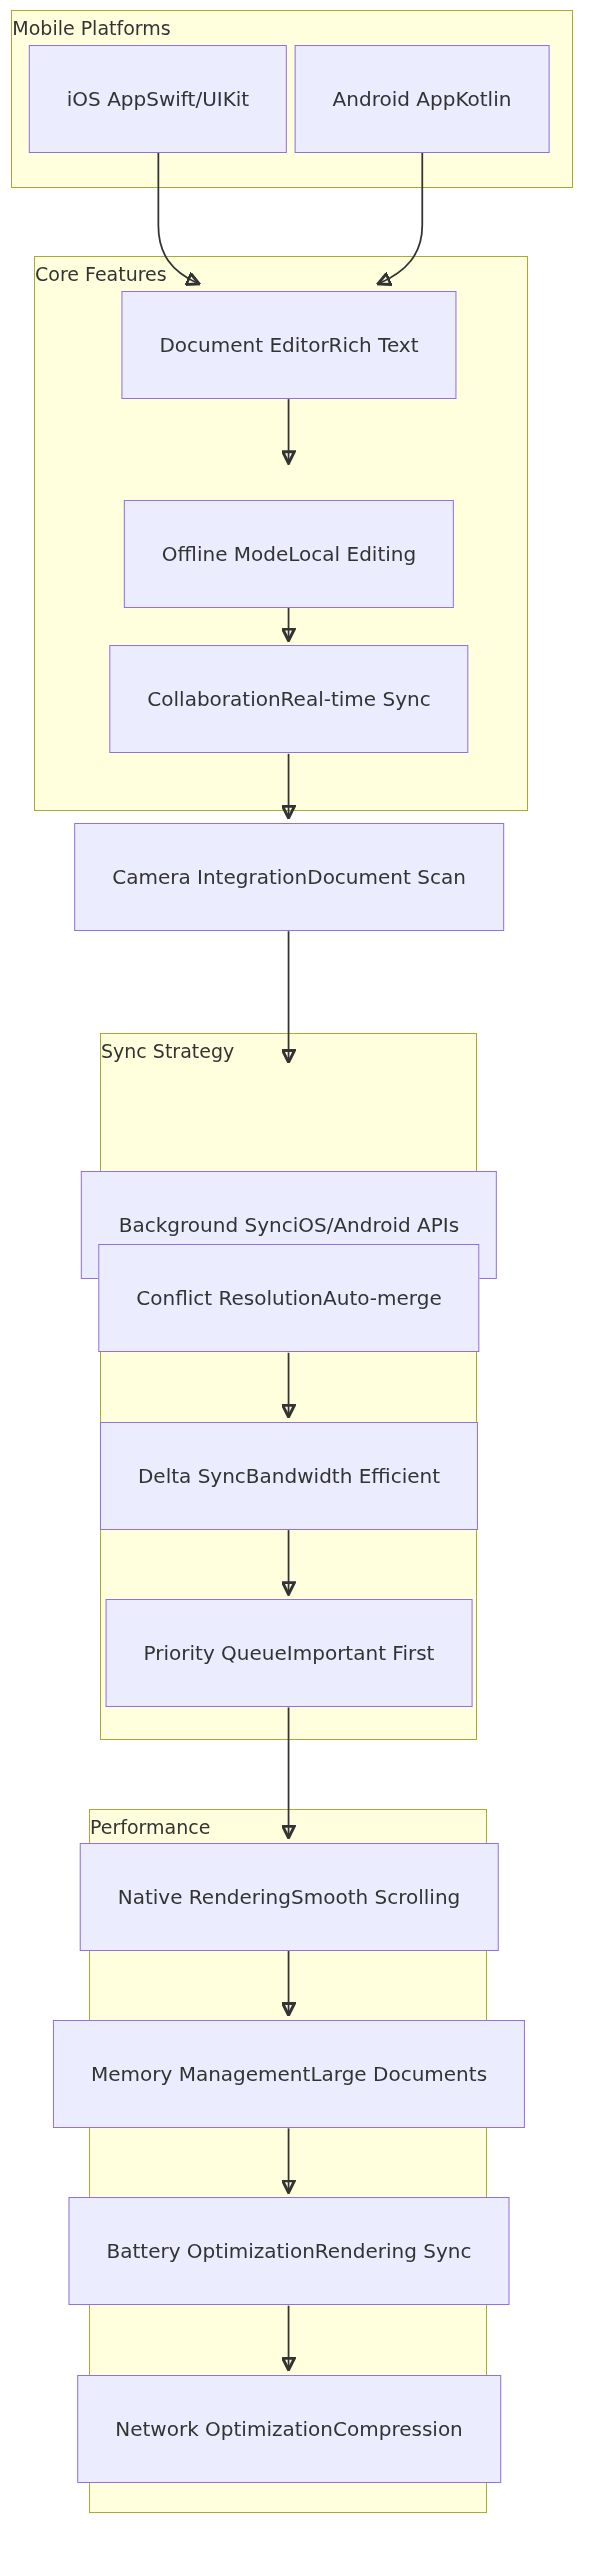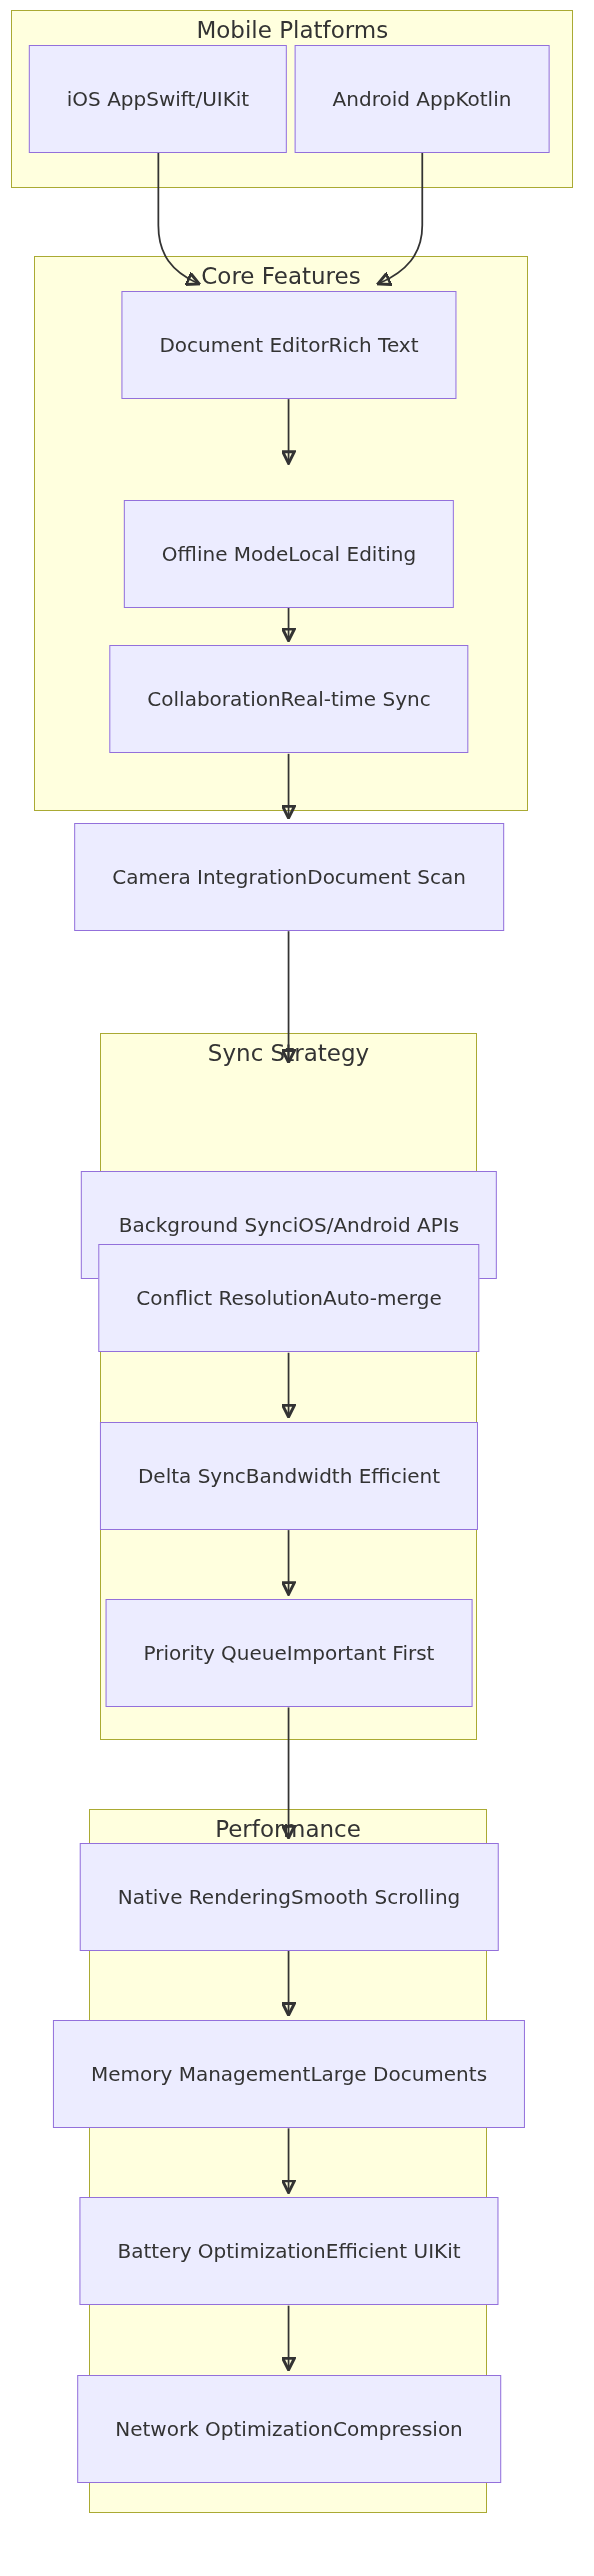--- a/index.html
+++ b/index.html
@@ -21,22 +21,21 @@
   }
   .group{
     position:absolute;
     background:var(--group-fill);
     border:1.4px solid var(--group-border);
     box-sizing:border-box;
   }
   .group-label{
     position:absolute;
     top:5.6px;left:0;width:100%;
-    text-align:center;
-    font-size:23px;
+    font-size:19px;
     font-weight:500;
     color:var(--text);
   }
   .edges{position:absolute;left:0;top:0;z-index:2;}
   .edges path{stroke:var(--edge);stroke-width:2.5;fill:none;}
   .arrowhead{fill:var(--edge);}
   .node{
     position:absolute;
     transform:translateX(-50%);
     height:108px;
@@ -145,21 +144,21 @@
   <div class="node" style="left:289px;top:1843px;">
     <div class="nl">Native Rendering</div>
     <div class="nl">Smooth Scrolling</div>
   </div>
   <div class="node" style="left:289px;top:2020px;">
     <div class="nl">Memory Management</div>
     <div class="nl">Large Documents</div>
   </div>
   <div class="node" style="left:289px;top:2197px;">
     <div class="nl">Battery Optimization</div>
-    <div class="nl">Efficient UIKit</div>
+    <div class="nl">Rendering Sync</div>
   </div>
   <div class="node" style="left:289px;top:2375px;">
     <div class="nl">Network Optimization</div>
     <div class="nl">Compression</div>
   </div>
 
 </div>
 
 
 </body></html>

